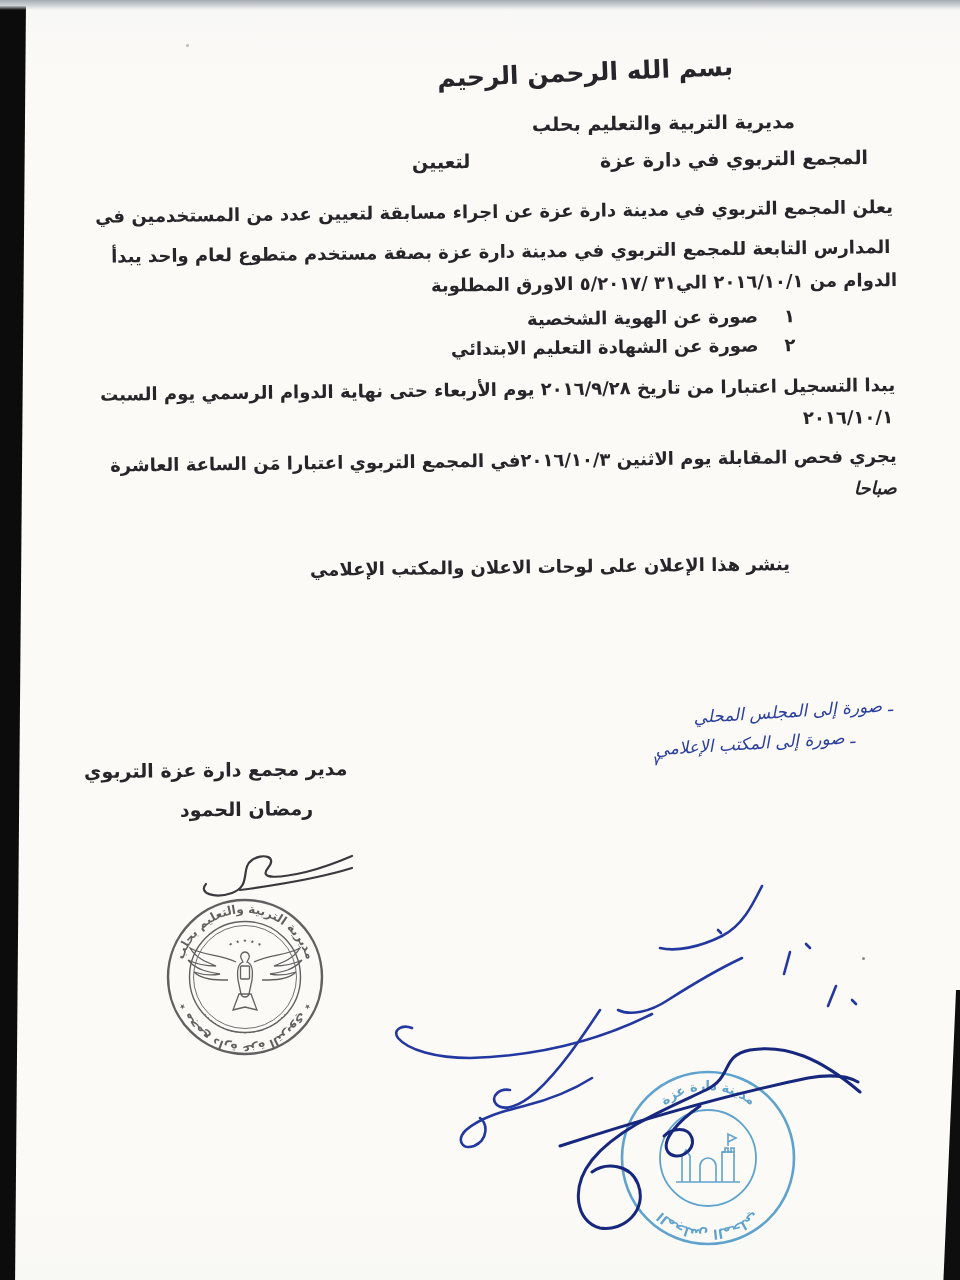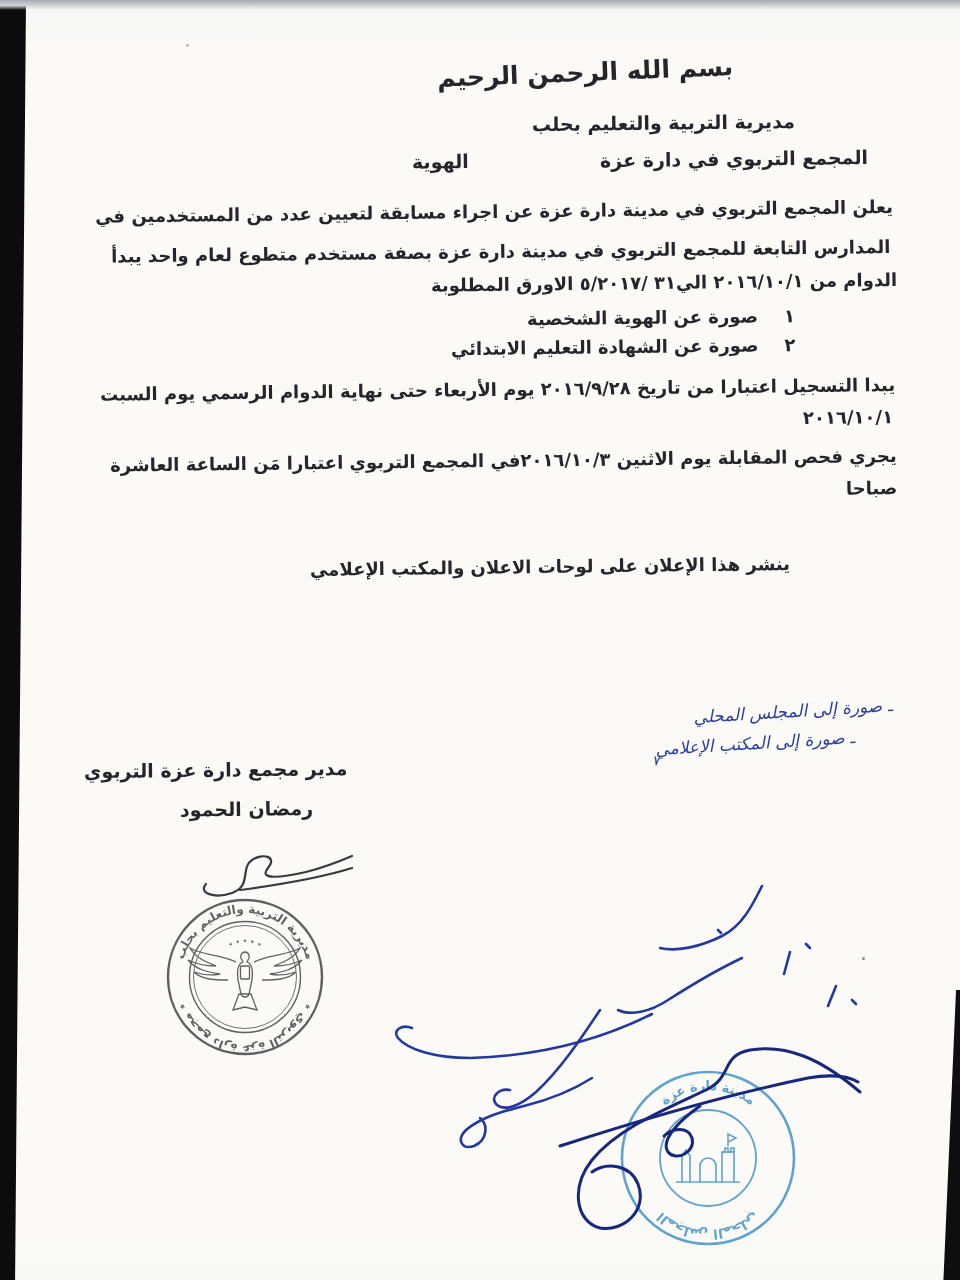--- a/index.html
+++ b/index.html
@@ -31,37 +31,37 @@
   svg text{font-family:"DejaVu Sans",sans-serif;}
 </style>
 </head>
 <body>
 
 <div id="paper">
 
   <div class="line basmala" style="top:52px;  right:227px;">بسم الله الرحمن الرحيم</div>
   <div class="line hdr" style="top:110px; right:165px;">مديرية التربية والتعليم بحلب</div>
   <div class="line hdr" style="top:146px; right:92px;">المجمع التربوي في دارة عزة</div>
-  <div class="line hdr" style="top:150px; left:412px; right:auto;">الهوية</div>
+  <div class="line hdr" style="top:150px; left:412px; right:auto;">لتعيين</div>
 
   <div class="line" style="top:196px; right:67px;">يعلن المجمع التربوي في مدينة دارة عزة عن اجراء مسابقة لتعيين عدد من المستخدمين في</div>
   <div class="line" style="top:236px; right:70px;">المدارس التابعة للمجمع التربوي في مدينة دارة عزة بصفة مستخدم متطوع لعام واحد يبدأ</div>
   <div class="line" style="top:269px; right:63px;">الدوام من ٢٠١٦/١٠/١ الي٣١ /٥/٢٠١٧ الاورق المطلوبة</div>
 
   <div class="line" style="top:305px; right:165px;">
     <span>١</span><span class="listgap"></span><span>صورة عن الهوية الشخصية</span>
   </div>
   <div class="line" style="top:334px; right:165px;">
     <span>٢</span><span class="listgap"></span><span>صورة عن الشهادة التعليم الابتدائي</span>
   </div>
 
   <div class="line" style="top:374px; right:65px;">يبدا التسجيل اعتبارا من تاريخ ٢٠١٦/٩/٢٨ يوم الأربعاء حتى نهاية الدوام الرسمي يوم السبت</div>
   <div class="line" style="top:406px; right:67px;">٢٠١٦/١٠/١</div>
   <div class="line" style="top:445px; right:63px;">يجري فحص المقابلة يوم الاثنين ٢٠١٦/١٠/٣في المجمع التربوي اعتبارا مَن الساعة العاشرة</div>
-  <div class="line" style="top:477px; right:63px;">صباحا</div>
+  <div class="line" style="top:477px; right:63px;font-style:italic;">صباحا</div>
   <div class="line" style="top:553px; right:170px;">ينشر هذا الإعلان على لوحات الاعلان والمكتب الإعلامي</div>
 
   <div class="line blue-hand" style="top:695px; right:67px;">ـ صورة إلى المجلس المحلي</div>
   <div class="line blue-hand" style="top:727px; right:105px;">ـ صورة إلى المكتب الإعلامي</div>
   <div class="line blue-hand" style="top:752px; right:300px; font-size:14px;">٧</div>
 
   <div class="line hdr" style="top:757px; right:613px;">مدير مجمع دارة عزة التربوي</div>
   <div class="line hdr" style="top:797px; right:647px;">رمضان الحمود</div>
 
   <svg width="960" height="1280" viewBox="0 0 960 1280" style="position:absolute;left:0;top:0;">

